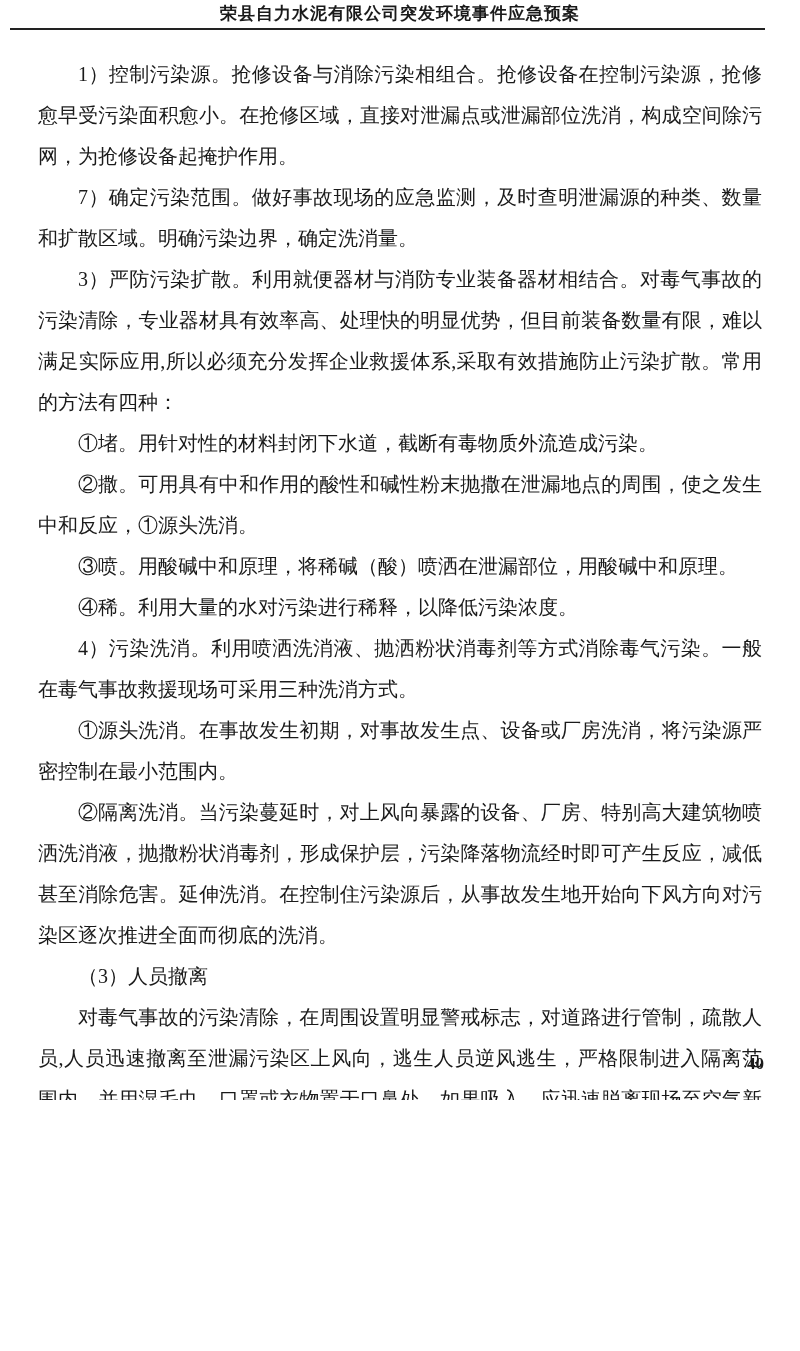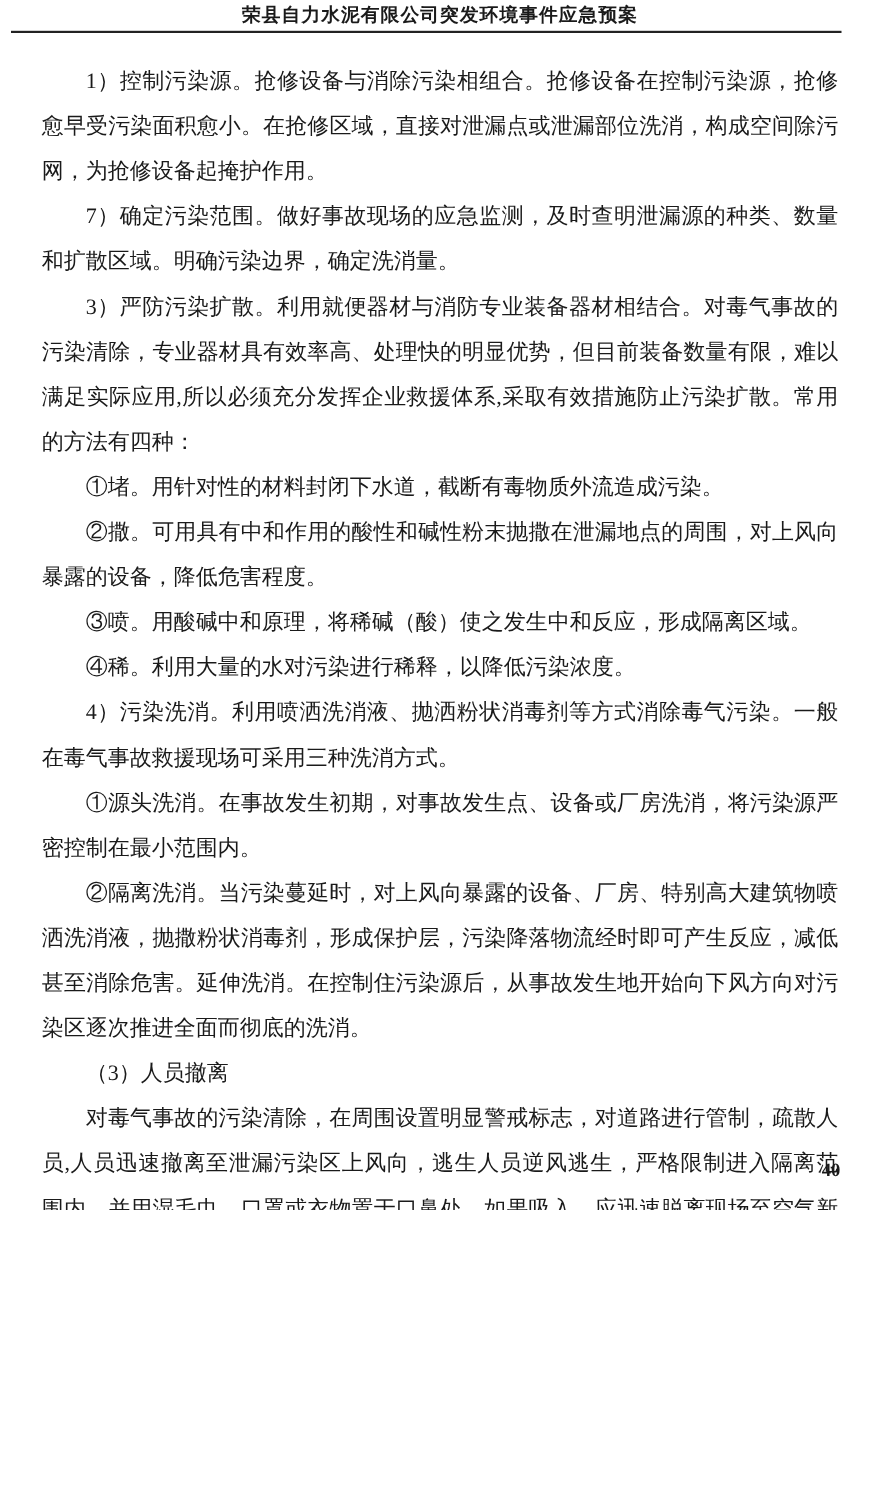--- a/index.html
+++ b/index.html
@@ -60,22 +60,22 @@
 
   <div class="header-title">荣县自力水泥有限公司突发环境事件应急预案</div>
 
   <div class="header-rule"></div>
 
   <div class="content">
     <p>1）控制污染源。抢修设备与消除污染相组合。抢修设备在控制污染源，抢修愈早受污染面积愈小。在抢修区域，直接对泄漏点或泄漏部位洗消，构成空间除污网，为抢修设备起掩护作用。</p>
     <p>7）确定污染范围。做好事故现场的应急监测，及时查明泄漏源的种类、数量和扩散区域。明确污染边界，确定洗消量。</p>
     <p>3）严防污染扩散。利用就便器材与消防专业装备器材相结合。对毒气事故的污染清除，专业器材具有效率高、处理快的明显优势，但目前装备数量有限，难以满足实际应用,所以必须充分发挥企业救援体系,采取有效措施防止污染扩散。常用的方法有四种：</p>
     <p>①堵。用针对性的材料封闭下水道，截断有毒物质外流造成污染。</p>
-    <p>②撒。可用具有中和作用的酸性和碱性粉末抛撒在泄漏地点的周围，对上风向暴露的设备，降低危害程度。</p>
-    <p>③喷。用酸碱中和原理，将稀碱（酸）使之发生中和反应，形成隔离区域。</p>
+    <p>②撒。可用具有中和作用的酸性和碱性粉末抛撒在泄漏地点的周围，使之发生中和反应，①源头洗消。</p>
+    <p>③喷。用酸碱中和原理，将稀碱（酸）喷洒在泄漏部位，用酸碱中和原理。</p>
     <p>④稀。利用大量的水对污染进行稀释，以降低污染浓度。</p>
     <p>4）污染洗消。利用喷洒洗消液、抛洒粉状消毒剂等方式消除毒气污染。一般在毒气事故救援现场可采用三种洗消方式。</p>
     <p>①源头洗消。在事故发生初期，对事故发生点、设备或厂房洗消，将污染源严密控制在最小范围内。</p>
     <p>②隔离洗消。当污染蔓延时，对上风向暴露的设备、厂房、特别高大建筑物喷洒洗消液，抛撒粉状消毒剂，形成保护层，污染降落物流经时即可产生反应，减低甚至消除危害。延伸洗消。在控制住污染源后，从事故发生地开始向下风方向对污染区逐次推进全面而彻底的洗消。</p>
     <p>（3）人员撤离</p>
     <p>对毒气事故的污染清除，在周围设置明显警戒标志，对道路进行管制，疏散人员,人员迅速撤离至泄漏污染区上风向，逃生人员逆风逃生，严格限制进入隔离范围内，并用湿毛巾、口罩或衣物置于口鼻处，如果吸入，应迅速脱离现场至空气新鲜处，如呼吸困难，给输氧，如呼吸停止，立即进行人工呼吸，就医，一般来说，周围群众并不需要特殊防护措施，应急人员在事故现场周围设置安全标志，保持道路畅通，组织群众有序疏散即可。但若发生大量有毒气体泄漏等威胁</p>
   </div>
 
   <div class="page-number">40</div>
 

